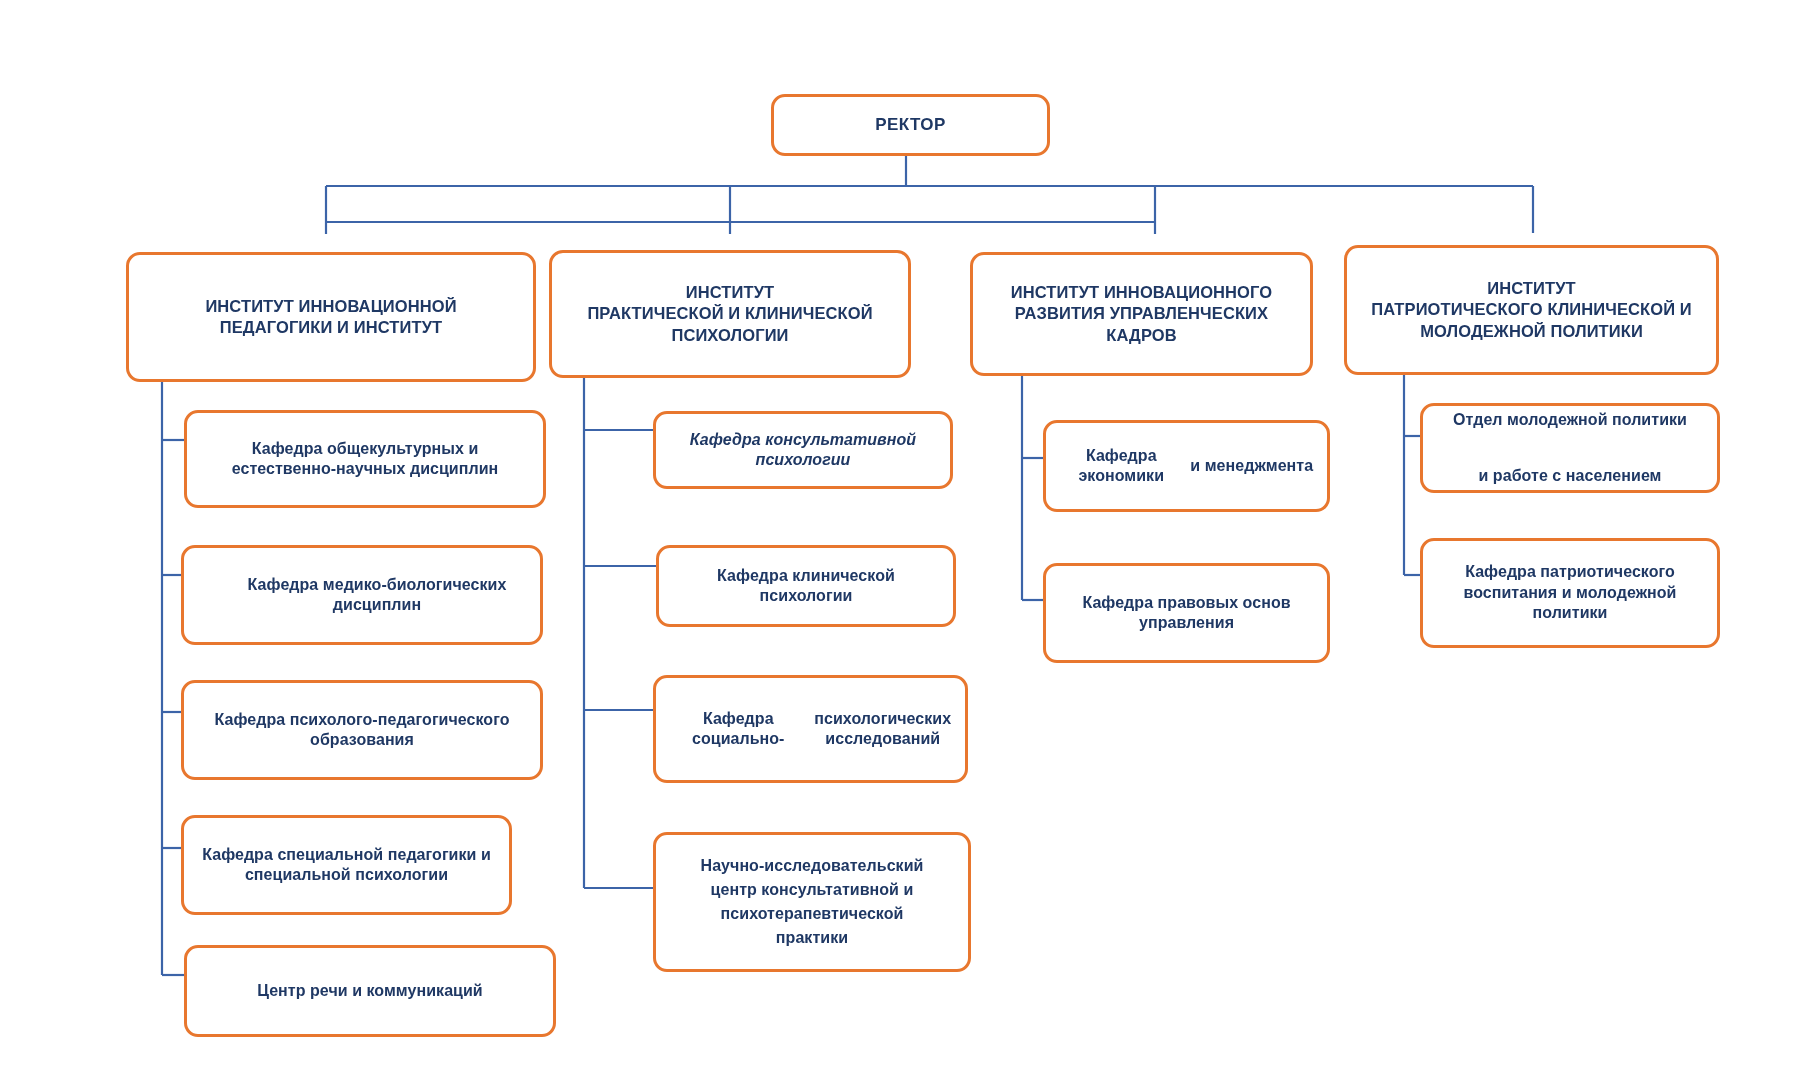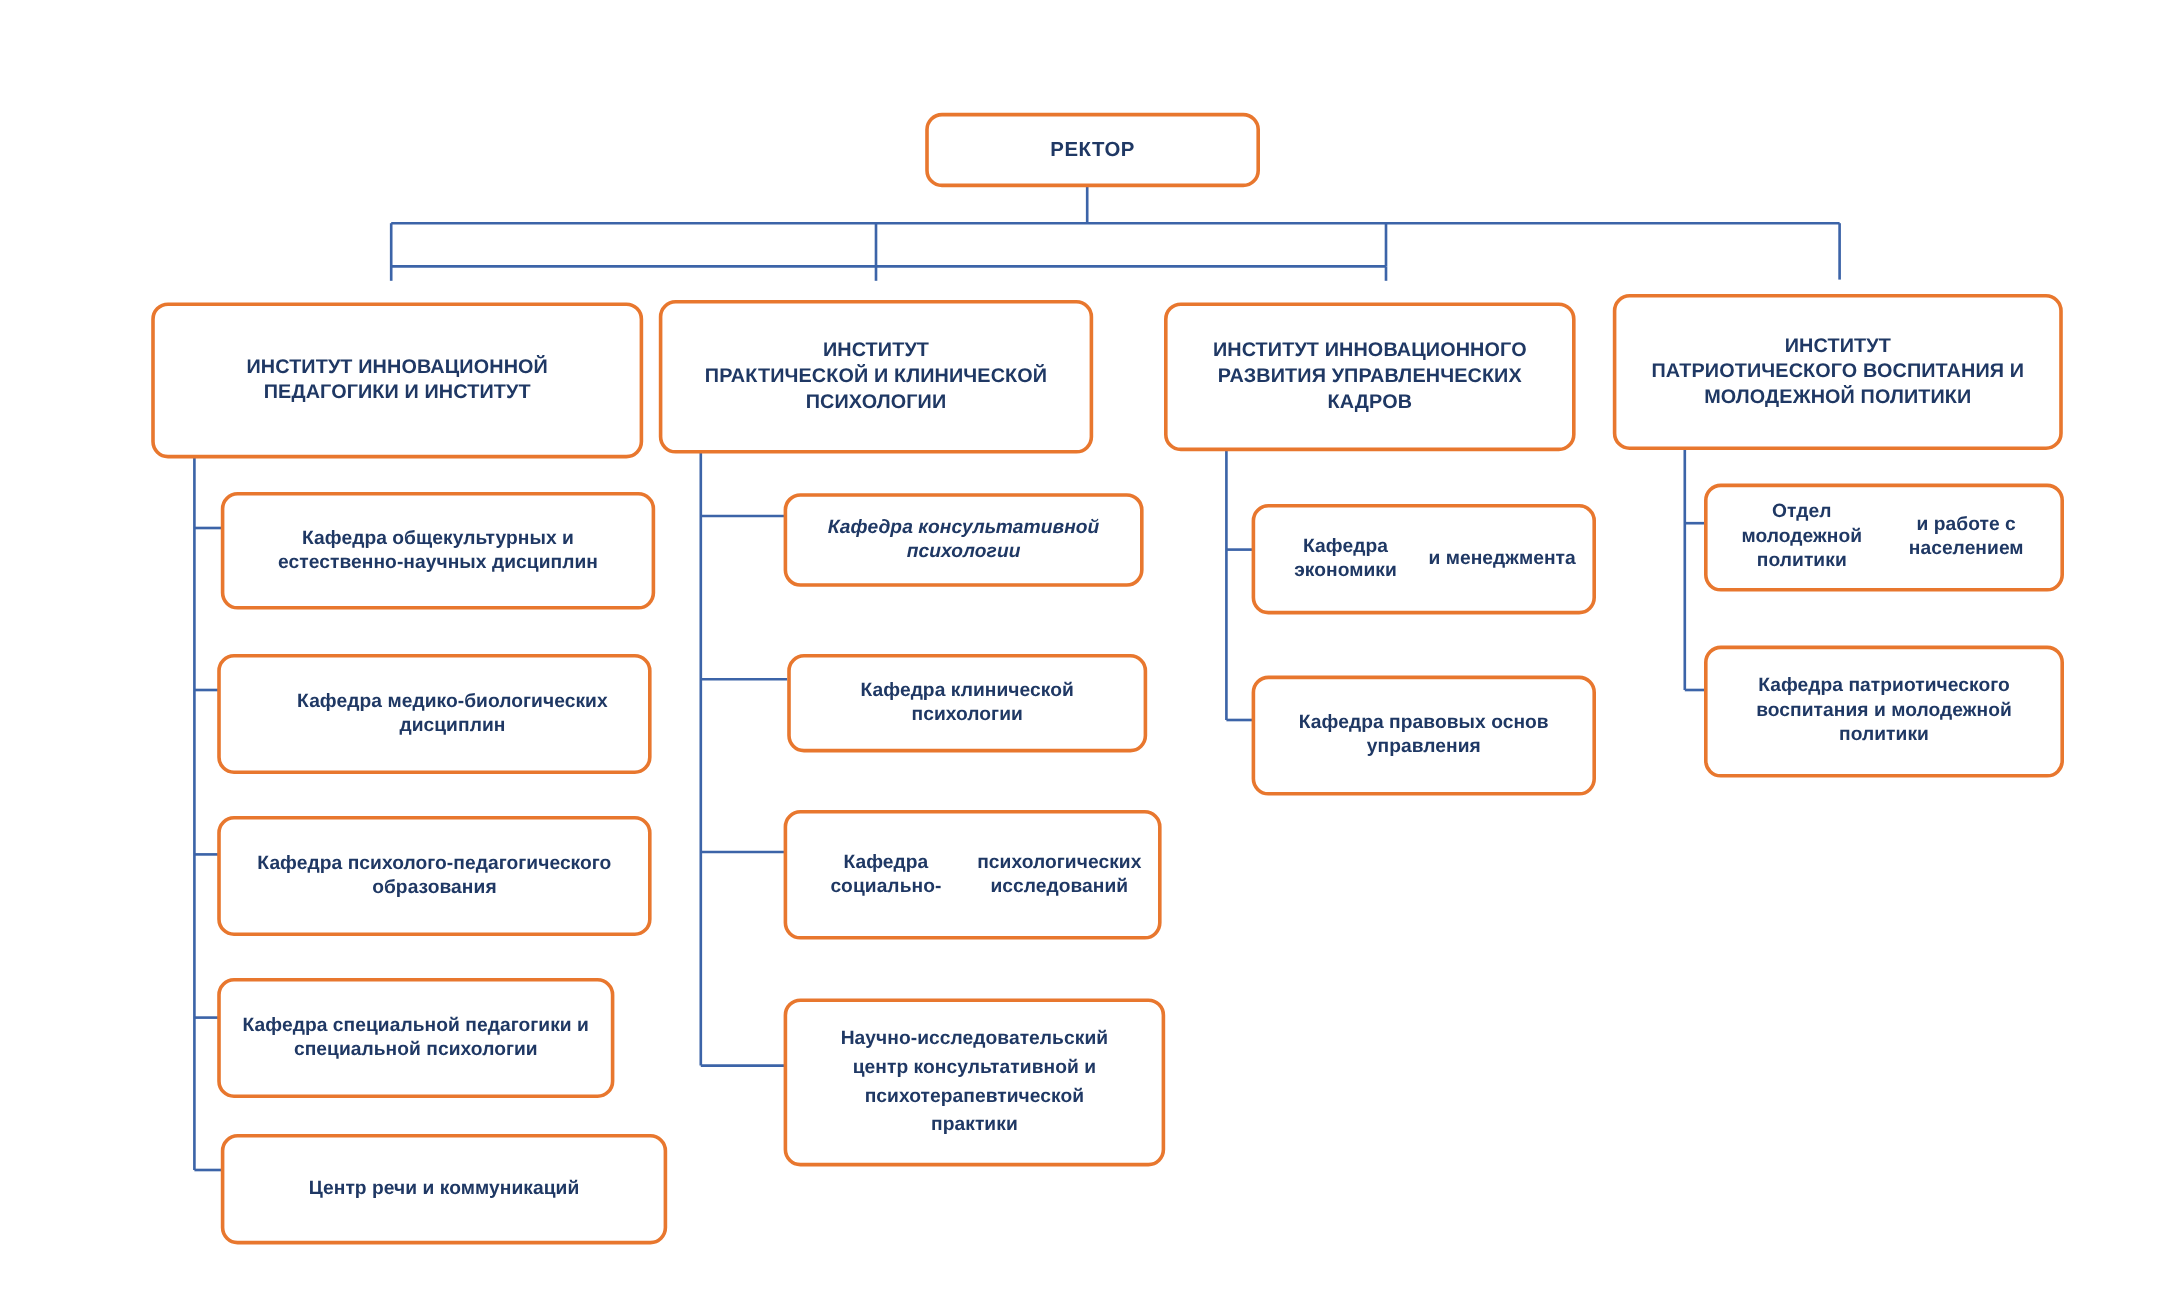--- a/index.html
+++ b/index.html
@@ -133,21 +133,21 @@
   </div>
 
   <div class="node node-institute" style="left:970px; top:232px; width:343px; height:124px; flex-direction:column;">
     <span>ИНСТИТУТ ИННОВАЦИОННОГО</span>
     <span>РАЗВИТИЯ УПРАВЛЕНЧЕСКИХ</span>
     <span>КАДРОВ</span>
   </div>
 
   <div class="node node-institute" style="left:1344px; top:225px; width:375px; height:130px; flex-direction:column;">
     <span>ИНСТИТУТ</span>
-    <span>ПАТРИОТИЧЕСКОГО ВОСПИТАНИЯ И</span>
+    <span>ПАТРИОТИЧЕСКОГО КЛИНИЧЕСКОЙ И</span>
     <span>МОЛОДЕЖНОЙ ПОЛИТИКИ</span>
   </div>
 
   <div class="node node-dept" style="left:184px; top:390px; width:362px; height:98px; flex-direction:column;">
     <span>Кафедра общекультурных и</span>
     <span>естественно-научных дисциплин</span>
   </div>
 
   <div class="node node-dept" style="left:181px; top:525px; width:362px; height:100px; flex-direction:column;padding-left:40px;">
     <span>Кафедра медико-биологических</span>
@@ -193,21 +193,21 @@
   <div class="node node-dept" style="left:1043px; top:400px; width:287px; height:92px; flex-direction:row;">
     <span>Кафедра экономики</span>
     <span>и менеджмента</span>
   </div>
 
   <div class="node node-dept" style="left:1043px; top:543px; width:287px; height:100px; flex-direction:column;">
     <span>Кафедра правовых основ</span>
     <span>управления</span>
   </div>
 
-  <div class="node node-dept" style="left:1420px; top:383px; width:300px; height:90px; flex-direction:row;">
+  <div class="node node-dept" style="left:1420px; top:383px; width:300px; height:90px; flex-direction:column;justify-content:space-between;">
     <span>Отдел молодежной политики</span>
     <span>и работе с населением</span>
   </div>
 
   <div class="node node-dept" style="left:1420px; top:518px; width:300px; height:110px; flex-direction:column;">
     <span>Кафедра патриотического</span>
     <span>воспитания и молодежной</span>
     <span>политики</span>
   </div>
 

